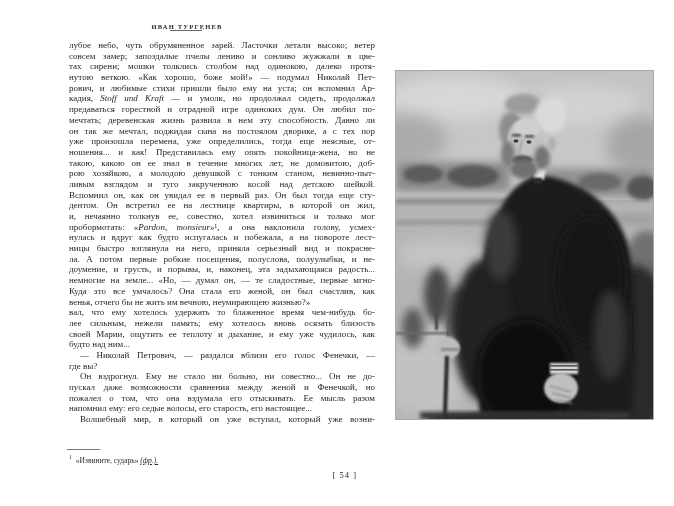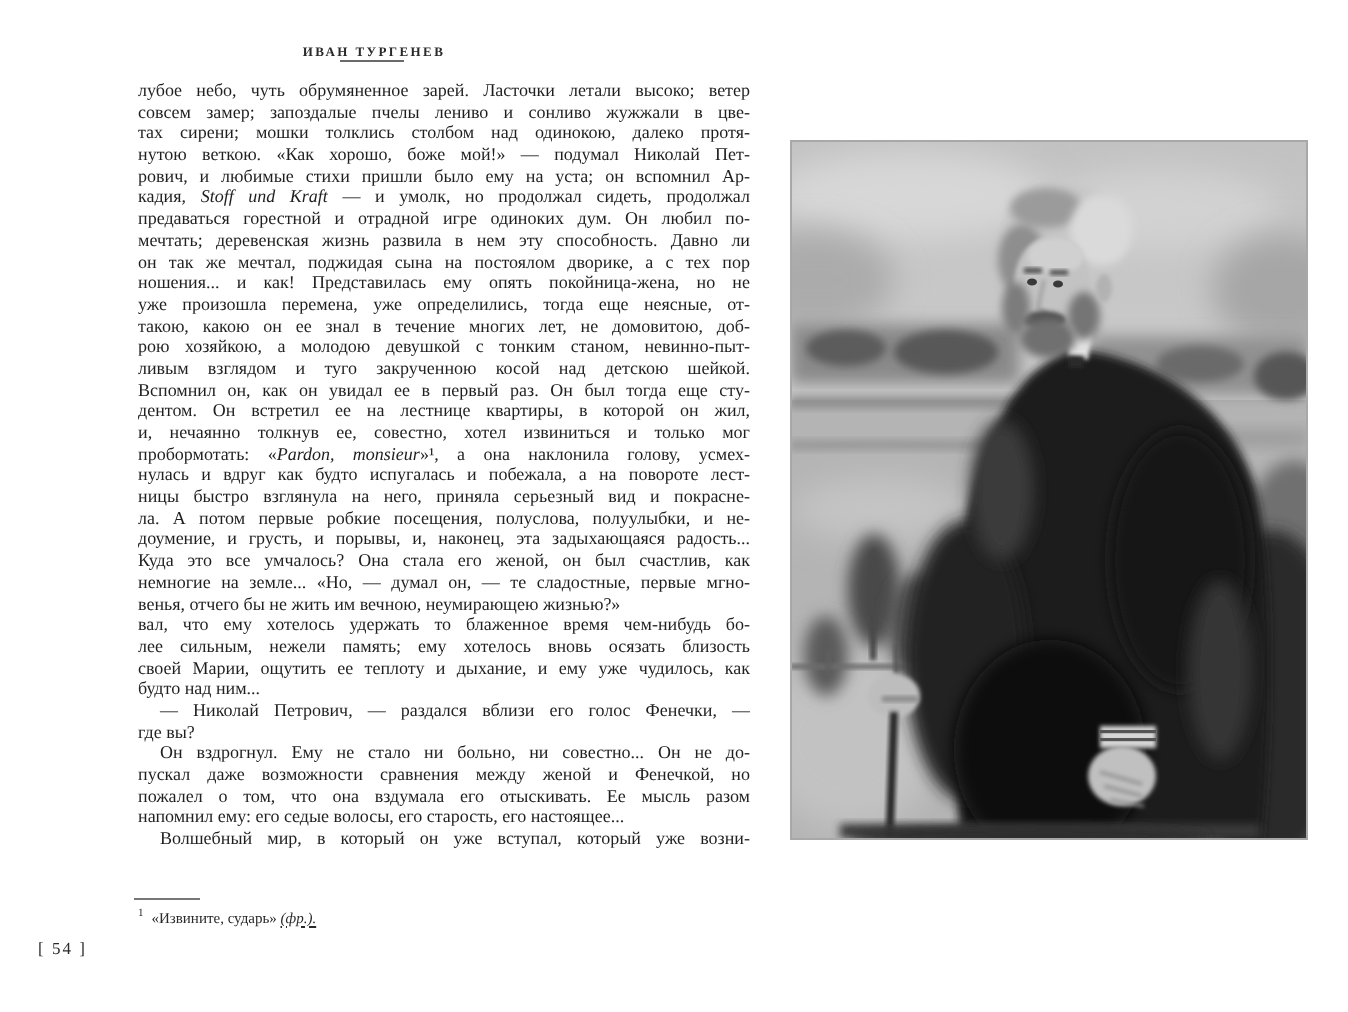--- a/index.html
+++ b/index.html
@@ -30,21 +30,21 @@
   .footnote-rule {
     position:absolute; left:48px; top:449px; width:33px; height:1px; background:#777;
   }
   .footnote {
     position:absolute; left:50px; top:453px; width:306px;
     font-size:7.5px; line-height:9px; color:#2a2a2a;
   }
   .footnote sup { font-size:5.5px; margin-right:4px; }
   .footnote .it { font-style:italic;text-decoration:underline; }
   .folio-wrap {
-    position:absolute; left:0; top:464px; width:338px; text-align:left;
+    position:absolute; left:0; top:464px; width:338px; text-align:right;
   }
   .folio { font-size:8.5px; letter-spacing:1px; color:#2a2a2a; }
   .illustration {
     position:absolute; left:376px; top:70px; width:259px; height:350px;
   }
   i { }
 </style>
 </head>
 <body>
 
@@ -58,35 +58,35 @@
   <div class="body-text">
     <div class="line">лубое небо, чуть обрумяненное зарей. Ласточки летали высоко; ветер</div>
     <div class="line">совсем замер; запоздалые пчелы лениво и сонливо жужжали в цве-</div>
     <div class="line">тах сирени; мошки толклись столбом над одинокою, далеко протя-</div>
     <div class="line">нутою веткою. «Как хорошо, боже мой!» — подумал Николай Пет-</div>
     <div class="line">рович, и любимые стихи пришли было ему на уста; он вспомнил Ар-</div>
     <div class="line">кадия, <i>Stoff und Kraft</i> — и умолк, но продолжал сидеть, продолжал</div>
     <div class="line">предаваться горестной и отрадной игре одиноких дум. Он любил по-</div>
     <div class="line">мечтать; деревенская жизнь развила в нем эту способность. Давно ли</div>
     <div class="line">он так же мечтал, поджидая сына на постоялом дворике, а с тех пор</div>
+    <div class="line">уже произошла перемена, уже определились, тогда еще неясные, от-</div>
     <div class="line">ношения... и как! Представилась ему опять покойница-жена, но не</div>
-    <div class="line">уже произошла перемена, уже определились, тогда еще неясные, от-</div>
     <div class="line">такою, какою он ее знал в течение многих лет, не домовитою, доб-</div>
     <div class="line">рою хозяйкою, а молодою девушкой с тонким станом, невинно-пыт-</div>
     <div class="line">ливым взглядом и туго закрученною косой над детскою шейкой.</div>
     <div class="line">Вспомнил он, как он увидал ее в первый раз. Он был тогда еще сту-</div>
     <div class="line">дентом. Он встретил ее на лестнице квартиры, в которой он жил,</div>
     <div class="line">и, нечаянно толкнув ее, совестно, хотел извиниться и только мог</div>
     <div class="line">пробормотать: «<i>Pardon, monsieur</i>»¹, а она наклонила голову, усмех-</div>
     <div class="line">нулась и вдруг как будто испугалась и побежала, а на повороте лест-</div>
     <div class="line">ницы быстро взглянула на него, приняла серьезный вид и покрасне-</div>
     <div class="line">ла. А потом первые робкие посещения, полуслова, полуулыбки, и не-</div>
     <div class="line">доумение, и грусть, и порывы, и, наконец, эта задыхающаяся радость...</div>
+    <div class="line">немногие на земле... «Но, — думал он, — те сладостные, первые мгно-</div>
     <div class="line">Куда это все умчалось? Она стала его женой, он был счастлив, как</div>
-    <div class="line">немногие на земле... «Но, — думал он, — те сладостные, первые мгно-</div>
     <div class="line end">венья, отчего бы не жить им вечною, неумирающею жизнью?»</div>
     <div class="line">вал, что ему хотелось удержать то блаженное время чем-нибудь бо-</div>
     <div class="line">лее сильным, нежели память; ему хотелось вновь осязать близость</div>
     <div class="line">своей Марии, ощутить ее теплоту и дыхание, и ему уже чудилось, как</div>
     <div class="line end">будто над ним...</div>
     <div class="line indent">— Николай Петрович, — раздался вблизи его голос Фенечки, —</div>
     <div class="line end">где вы?</div>
     <div class="line indent">Он вздрогнул. Ему не стало ни больно, ни совестно... Он не до-</div>
     <div class="line">пускал даже возможности сравнения между женой и Фенечкой, но</div>
     <div class="line">пожалел о том, что она вздумала его отыскивать. Ее мысль разом</div>

